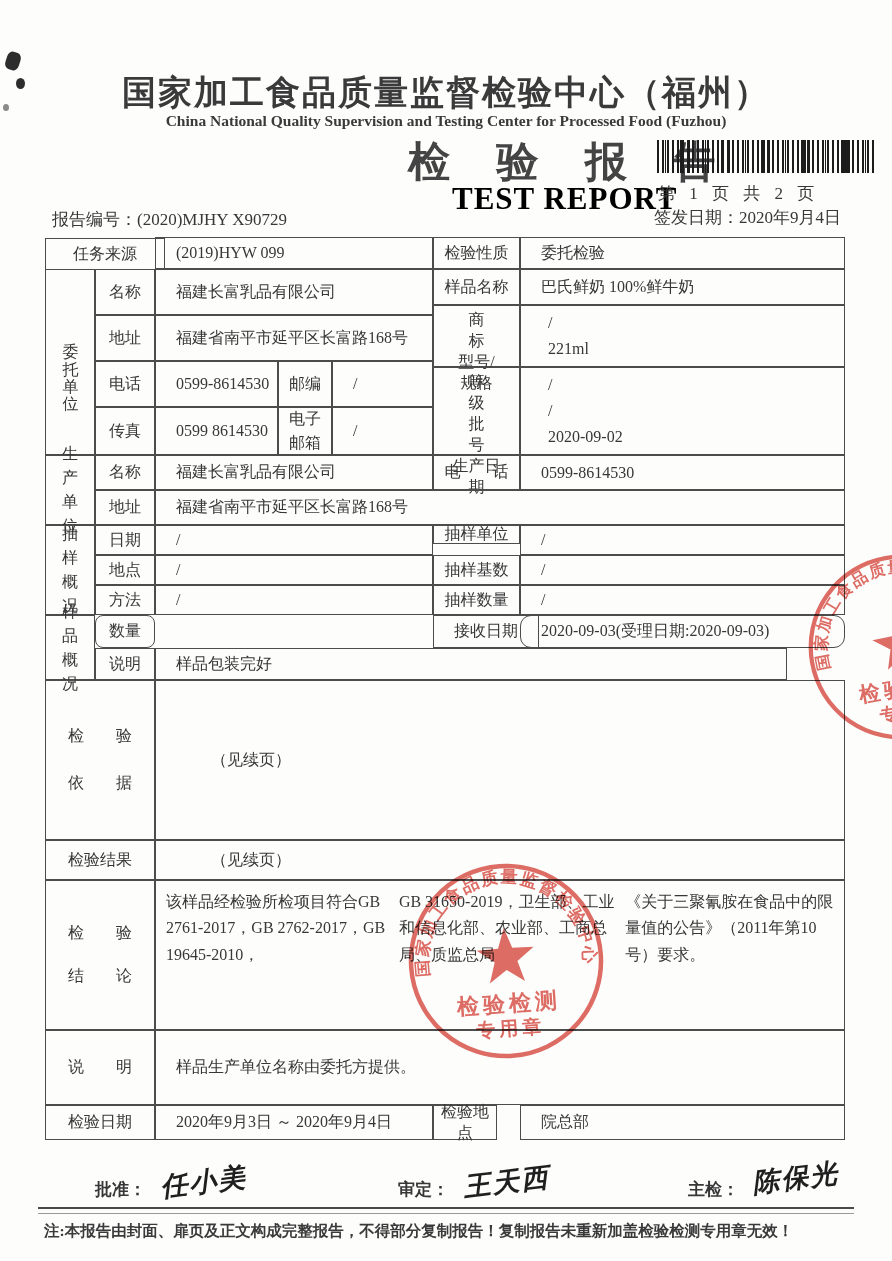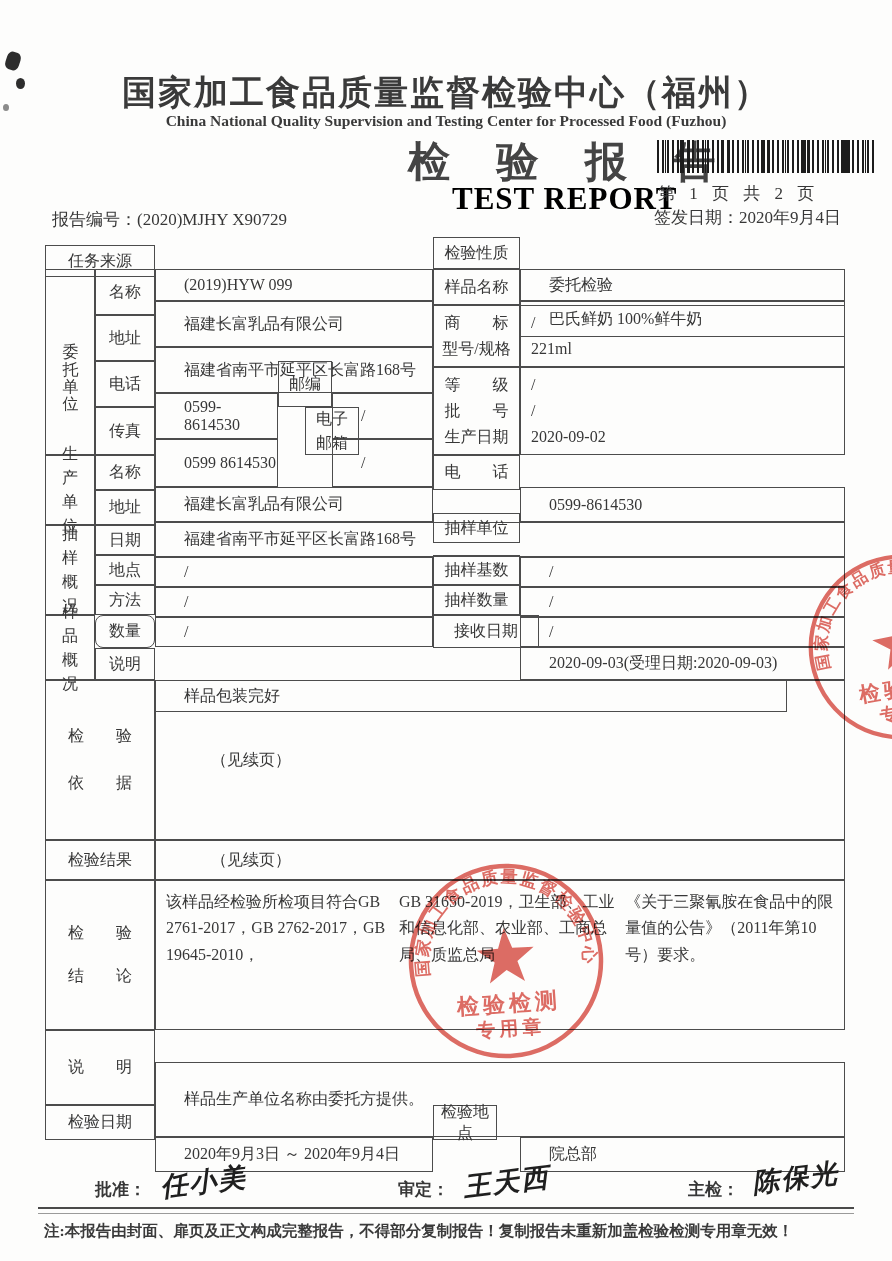--- a/index.html
+++ b/index.html
@@ -16,24 +16,24 @@
                      repeating-linear-gradient(90deg,#1c1c1c 0 1px,transparent 1px 8px),
                      repeating-linear-gradient(90deg,transparent 0 23px,#1c1c1c 23px 26px,transparent 26px 41px);}
   .page-info{position:absolute;top:182px;left:658px;font-size:17px;letter-spacing:5px;}
   .report-no{position:absolute;top:208px;left:52px;font-size:17px;}
   .issue-date{position:absolute;top:206px;left:654px;font-size:17px;}
 
   
   #doc-table{position:absolute;left:45px;top:237px;width:800px;height:903px;}
   .cell{position:absolute;border:1.5px solid #4c4c4c;box-sizing:border-box;display:flex;align-items:center;font-size:16px;background:transparent;}
   .lab{justify-content:center;text-align:center;}
-  .val{padding-left:28px;margin-top:32px;}
+  .val{padding-left:20px;}
   .vlab{writing-mode:vertical-lr;text-orientation:upright;letter-spacing:1.1em;justify-content:center;padding-top:6px;}
   .glab{text-align:center;word-break:break-all;line-height:1.5;justify-content:center;padding:0 9px;}
-  .stack{flex-direction:column;align-items:stretch;justify-content:space-around;padding:4px 0;}
+  .stack{flex-direction:column;align-items:stretch;justify-content:space-around;padding:4px 17px;}
   .stack .srow{display:flex;align-items:center;}
   .stack .slab{width:100%;text-align:center;}
   .stack .sval{padding-left:10px;}
   .twoline{flex-direction:column;justify-content:center;gap:26px;}
   .twoline-sm{flex-direction:column;justify-content:center;gap:22px;}
   .conc{flex-direction:row;align-items:flex-start;justify-content:center;line-height:1.65;padding:8px 10px;}
 
   
   .stamp{position:absolute;mix-blend-mode:multiply;opacity:.85;}
   .stamp-main{left:406px;top:861px;transform:rotate(-4deg);}
@@ -69,37 +69,37 @@
   <div class="page-info">第 1 页  共 2 页</div>
   <div class="report-no">
     <span>报告编号：</span><span>(2020)MJHY X90729</span>
   </div>
   <div class="issue-date">
     <span>签发日期：</span><span>2020年9月4日</span>
   </div>
 
   <div id="doc-table">
 
-    <div class="cell lab" style="left:0;top:8px;width:110px;height:32px;">任务来源</div>
+    <div class="cell lab" style="left:0;top:1px;width:120px;height:32px;">任务来源</div>
     <div class="cell val" style="left:110px;top:0;width:278px;height:32px;">(2019)HYW 099</div>
     <div class="cell lab" style="left:388px;top:0;width:87px;height:32px;">检验性质</div>
     <div class="cell val" style="left:475px;top:0;width:325px;height:32px;">委托检验</div>
 
     <div class="cell vlab" style="left:0;top:32px;width:50px;height:186px;">委托单位</div>
     <div class="cell lab" style="left:50px;top:32px;width:60px;height:46px;">名称</div>
     <div class="cell val" style="left:110px;top:32px;width:278px;height:46px;">福建长富乳品有限公司</div>
     <div class="cell lab" style="left:50px;top:78px;width:60px;height:46px;">地址</div>
     <div class="cell val" style="left:110px;top:78px;width:278px;height:46px;">福建省南平市延平区长富路168号</div>
     <div class="cell lab" style="left:50px;top:124px;width:60px;height:46px;">电话</div>
     <div class="cell val" style="left:110px;top:124px;width:123px;height:46px;">0599-8614530</div>
     <div class="cell lab glab" style="left:233px;top:124px;width:54px;height:46px;">邮编</div>
     <div class="cell val" style="left:287px;top:124px;width:101px;height:46px;">/</div>
     <div class="cell lab" style="left:50px;top:170px;width:60px;height:48px;">传真</div>
     <div class="cell val" style="left:110px;top:170px;width:123px;height:48px;">0599 8614530</div>
-    <div class="cell lab glab" style="left:233px;top:170px;width:54px;height:48px;margin-left:27px;">电子邮箱</div>
+    <div class="cell lab glab" style="left:233px;top:170px;width:54px;height:48px;">电子邮箱</div>
     <div class="cell val" style="left:287px;top:170px;width:101px;height:48px;">/</div>
 
     <div class="cell lab" style="left:388px;top:32px;width:87px;height:36px;">样品名称</div>
     <div class="cell val" style="left:475px;top:32px;width:325px;height:36px;">巴氏鲜奶 100%鲜牛奶</div>
     <div class="cell stack" style="left:388px;top:68px;width:87px;height:62px;">
       <div class="srow">
           <span class="slab">商　　标</span>
         </div>
       <div class="srow">
           <span class="slab">型号/规格</span>
@@ -140,35 +140,35 @@
     <div class="cell lab" style="left:50px;top:218px;width:60px;height:35px;">名称</div>
     <div class="cell val" style="left:110px;top:218px;width:278px;height:35px;">福建长富乳品有限公司</div>
     <div class="cell lab" style="left:388px;top:218px;width:87px;height:35px;">电　　话</div>
     <div class="cell val" style="left:475px;top:218px;width:325px;height:35px;">0599-8614530</div>
     <div class="cell lab" style="left:50px;top:253px;width:60px;height:35px;">地址</div>
     <div class="cell val" style="left:110px;top:253px;width:690px;height:35px;">福建省南平市延平区长富路168号</div>
 
     <div class="cell glab" style="left:0;top:288px;width:50px;height:90px;">抽样概况</div>
     <div class="cell lab" style="left:50px;top:288px;width:60px;height:30px;">日期</div>
     <div class="cell val" style="left:110px;top:288px;width:278px;height:30px;">/</div>
-    <div class="cell lab" style="left:388px;top:276px;width:87px;height:30px;">抽样单位</div>
+    <div class="cell lab" style="left:388px;top:288px;width:87px;height:19px;">抽样单位</div>
     <div class="cell val" style="left:475px;top:288px;width:325px;height:30px;">/</div>
     <div class="cell lab" style="left:50px;top:318px;width:60px;height:30px;">地点</div>
     <div class="cell val" style="left:110px;top:318px;width:278px;height:30px;">/</div>
     <div class="cell lab" style="left:388px;top:318px;width:87px;height:30px;">抽样基数</div>
     <div class="cell val" style="left:475px;top:318px;width:325px;height:30px;">/</div>
     <div class="cell lab" style="left:50px;top:348px;width:60px;height:30px;">方法</div>
     <div class="cell val" style="left:110px;top:348px;width:278px;height:30px;">/</div>
     <div class="cell lab" style="left:388px;top:348px;width:87px;height:30px;">抽样数量</div>
     <div class="cell val" style="left:475px;top:348px;width:325px;height:30px;">/</div>
 
     <div class="cell glab" style="left:0;top:378px;width:50px;height:65px;">样品概况</div>
     <div class="cell lab" style="left:50px;top:378px;width:60px;height:33px;border-radius:8px;">数量</div>
     <div class="cell lab" style="left:388px;top:378px;width:106px;height:33px;">接收日期</div>
-    <div class="cell val" style="left:475px;top:378px;width:325px;height:33px;">2020-09-03(受理日期:2020-09-03)</div>
+    <div class="cell val" style="left:475px;top:378px;width:325px;height:33px;border-radius:11px;">2020-09-03(受理日期:2020-09-03)</div>
     <div class="cell lab" style="left:50px;top:411px;width:60px;height:32px;">说明</div>
     <div class="cell val" style="left:110px;top:411px;width:632px;height:32px;">样品包装完好</div>
 
     <div class="cell lab twoline" style="left:0;top:443px;width:110px;height:160px;">
       <span>检　　验</span>
       <span>依　　据</span>
     </div>
     <div class="cell" style="left:110px;top:443px;width:690px;height:160px;padding-left:55px;">（见续页）</div>
 
     <div class="cell lab" style="left:0;top:603px;width:110px;height:40px;">检验结果</div>

